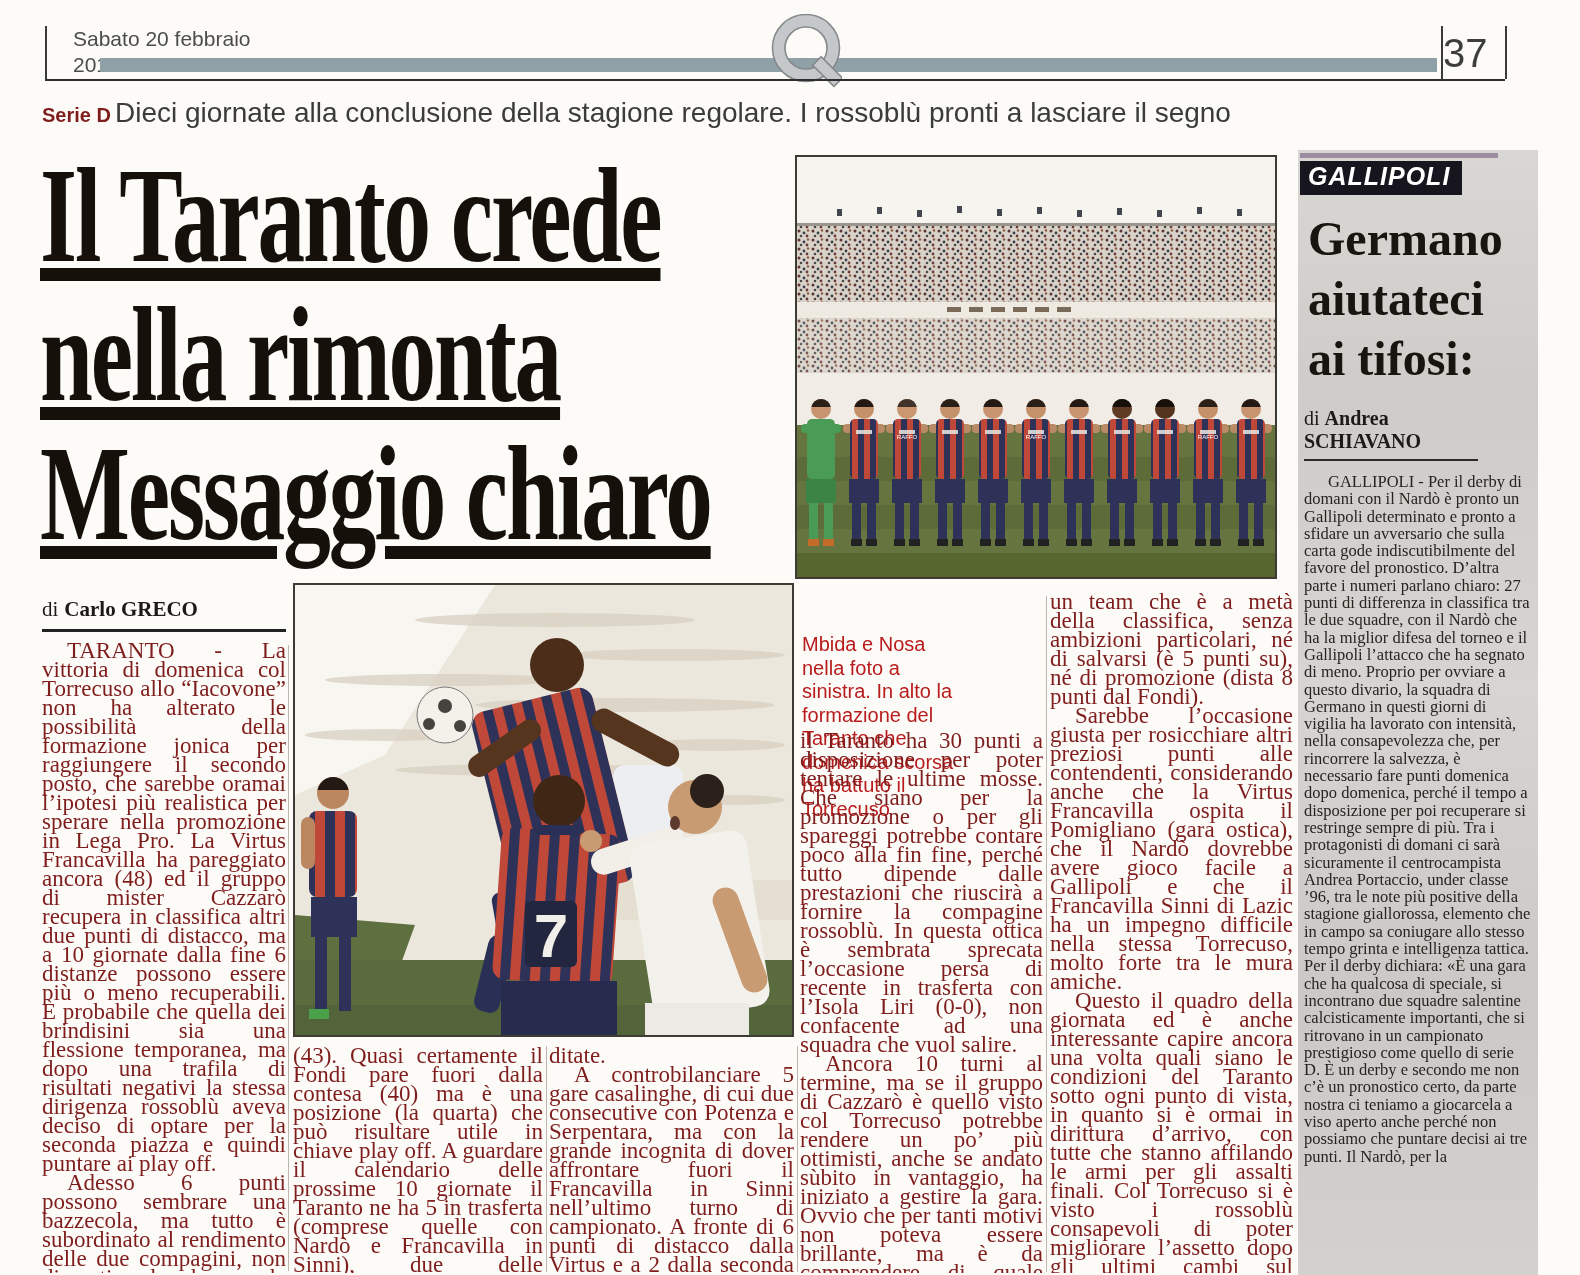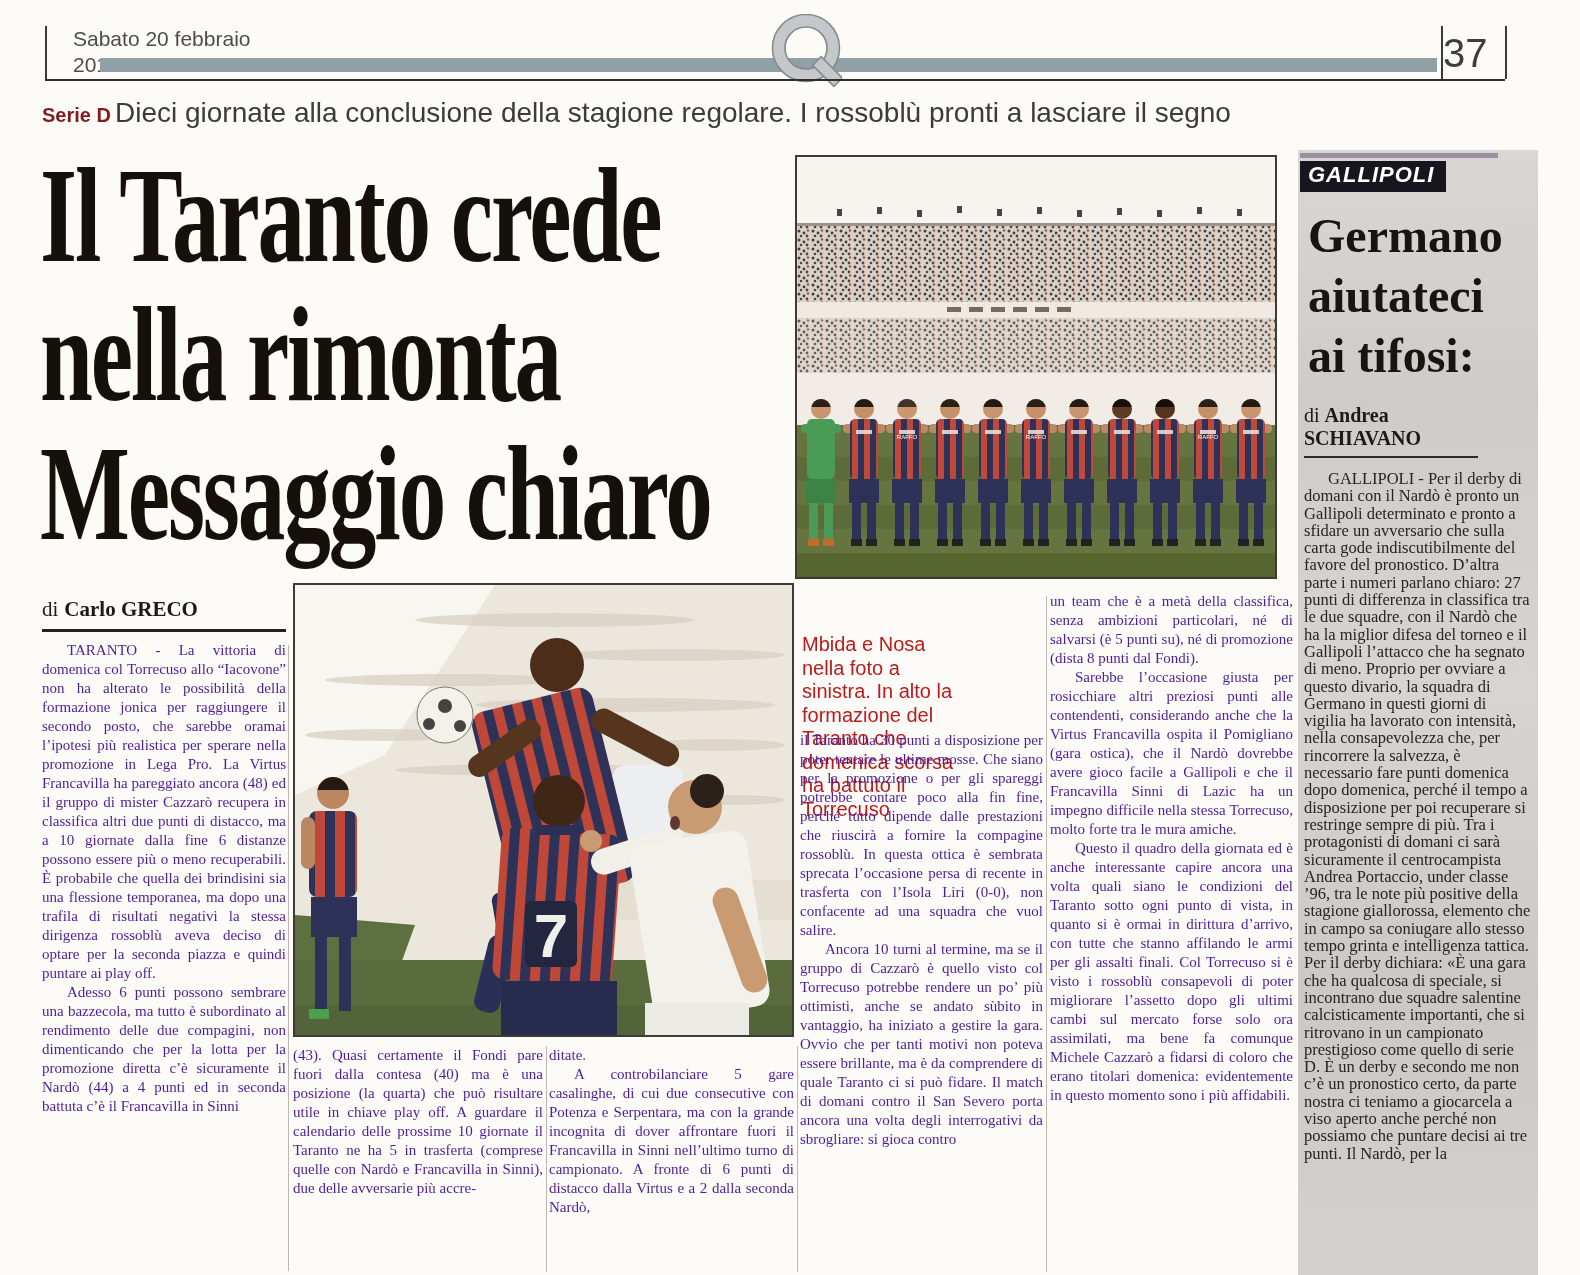--- a/index.html
+++ b/index.html
@@ -20,34 +20,34 @@
                border-left:2px solid #3a3a3a;border-right:2px solid #3a3a3a;text-align:left;
                font-family:"Liberation Sans",sans-serif;font-size:40px;color:#3d3d3d;line-height:54px;}
 
   
   .kicker{position:absolute;left:42px;top:97px;width:1495px;font-family:"Liberation Sans",sans-serif;
           font-size:28px;color:#3b3b3b;white-space:nowrap;}
   .kicker .label{font-weight:700;font-size:20px;color:#7f1d1d;margin-right:4px;}
 
   
   .headline{position:absolute;left:40px;top:146px;width:770px;margin:0;font-weight:700;
-            color:#151009;font-size:136px;line-height:139px;letter-spacing:-3px;}
+            color:#151009;font-size:136px;line-height:139px;letter-spacing:-3px;text-decoration:underline;}
   .headline span{display:block;transform:scaleX(.70);transform-origin:0 50%;white-space:nowrap;}
 
   
   .photo{position:absolute;border:2px solid #3e3a34;background:#eee;}
   #team-photo{left:795px;top:155px;width:478px;height:420px;}
   #action-photo{left:293px;top:583px;width:497px;height:450px;}
   .photo svg{display:block;width:100%;height:100%;}
 
   
   .byline{position:absolute;left:42px;top:597px;width:244px;font-size:21px;color:#1c1a18;
           border-bottom:3px solid #222;padding-bottom:7px;}
   .byline b{margin-left:6px;}
-  .bodycol{position:absolute;font-size:15px;line-height:19px;text-align:justify;color:#4c1d95;
+  .bodycol{position:absolute;font-size:23px;line-height:19px;text-align:justify;color:#7f1d1d;
            overflow:hidden;}
   .bodycol p{margin:0;}
   .bodycol p.ind{text-indent:25px;}
   #col1{left:42px;top:641px;width:244px;height:632px;}
   #col2{left:293px;top:1046px;width:250px;height:227px;}
   #col3{left:549px;top:1046px;width:245px;height:227px;}
   #col4{left:800px;top:731px;width:243px;height:542px;}
   #col5{left:1050px;top:592px;width:243px;height:681px;}
 
   .caption{position:absolute;left:802px;top:588px;width:160px;font-family:"Liberation Sans",sans-serif;
@@ -57,21 +57,21 @@
   #vr1{left:288px;top:645px;height:626px;}
   #vr2{left:546px;top:1046px;height:226px;}
   #vr3{left:797px;top:1046px;height:226px;}
   #vr4{left:1046px;top:596px;height:676px;}
 
   
   .side{position:absolute;left:1298px;top:150px;width:240px;height:1125px;overflow:hidden;
         background:linear-gradient(180deg,#d9d7d3 0%,#ceccc8 22%,#d7d5d1 48%,#cbc9c5 75%,#d3d1cd 100%);}
   .side-line{height:5px;width:198px;background:#9c8da0;margin:3px 0 3px 2px;}
   .side-tag{display:inline-block;background:#17161f;color:#ffffff;font-family:"Liberation Sans",sans-serif;
-            font-style:italic;font-weight:700;font-size:22px;letter-spacing:1px;
+            font-style:italic;font-weight:700;font-size:25px;letter-spacing:1px;
             padding:1px 12px 4px 8px;margin-left:2px;}
   .side-headline{margin:14px 0 0 10px;font-weight:700;font-size:48px;line-height:60px;color:#181410;}
   .side-headline span{display:block;}
   .side-byline{margin:18px 0 0 6px;width:174px;font-size:20px;color:#1c1a18;
                border-bottom:2px solid #2a2a2a;padding-bottom:6px;}
   .side-byline b{margin-left:5px;}
   .side-body{margin:12px 6px 0 6px;font-size:16.5px;line-height:17.3px;color:#262420;}
   .side-body p{margin:0;text-indent:24px;}
 </style>
 </head>

